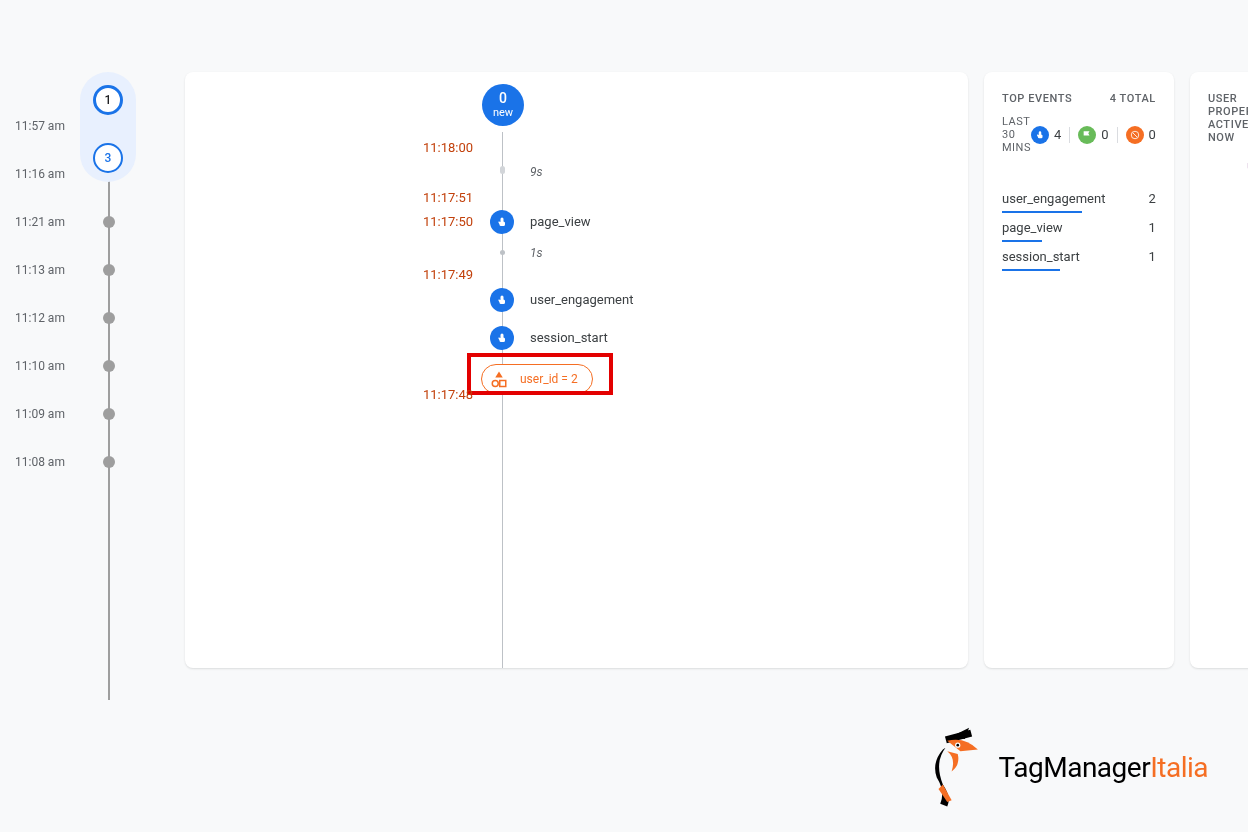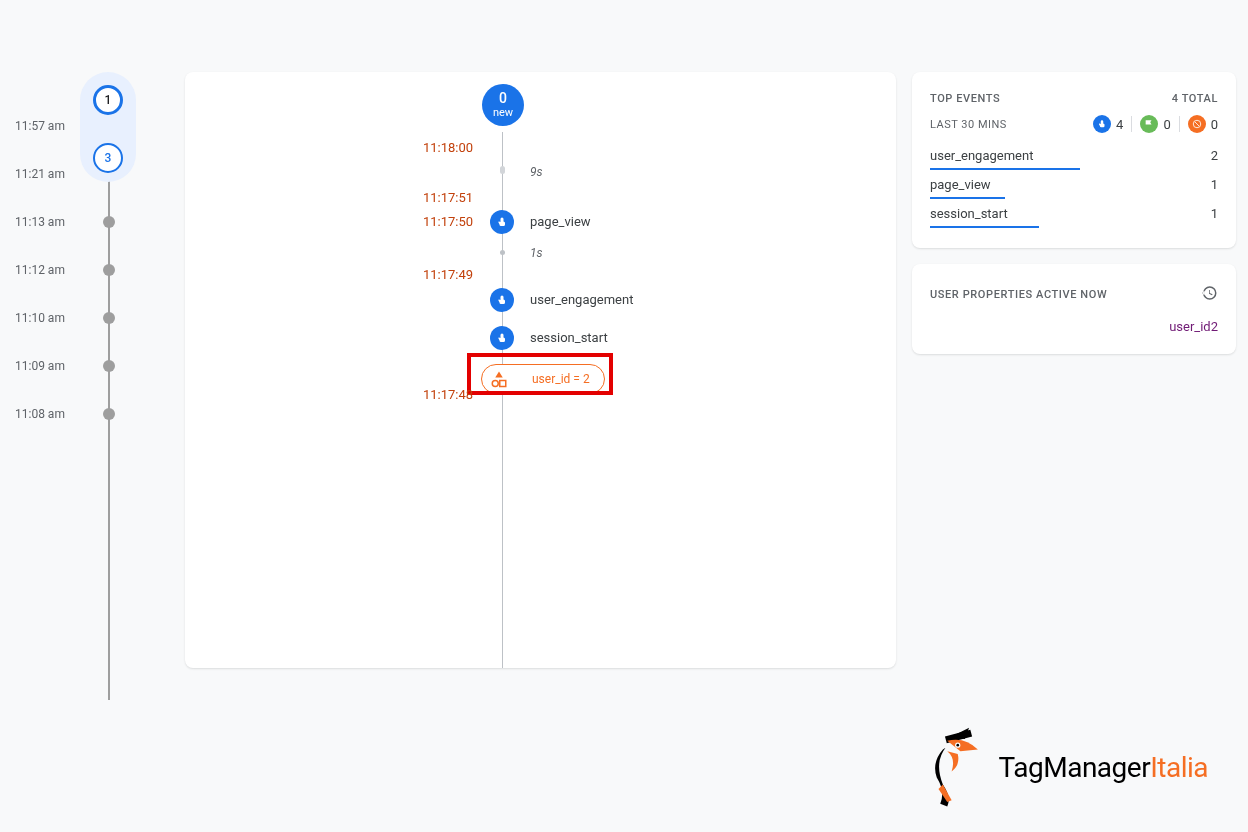--- a/index.html
+++ b/index.html
@@ -19,27 +19,27 @@
 .cline{position:absolute;left:317px;top:60px;bottom:0;width:1px;background:#bdc1c6}
 .head-badge{position:absolute;left:297px;top:12px;width:42px;height:42px;border-radius:50%;background:#1a73e8;color:#fff;display:flex;flex-direction:column;align-items:center;justify-content:center;font-size:11px;line-height:1.1}
 .head-badge .num{font-size:14px;font-weight:500}
 .time-col{position:absolute;left:238px;font-size:13px;color:#c2410c}
 .gap{position:absolute;left:345px;font-size:12px;font-style:italic;color:#5f6368}
 .gap-dot{position:absolute;left:315px;width:5px;height:8px;border-radius:3px;background:#d2d5d9}
 .event-dot{position:absolute;left:305px;width:24px;height:24px;border-radius:50%;background:#1a73e8;display:flex;align-items:center;justify-content:center}
 .event-dot svg{width:12px;height:12px;fill:#fff}
 .event-label{position:absolute;left:345px;font-size:13px;color:#3c4043}
 .tiny-dot{position:absolute;left:315px;width:5px;height:5px;border-radius:50%;background:#bdc1c6}
-.user-pill{position:absolute;border:1.5px solid #f56e23;border-radius:16px;padding:5px 14px 5px 8px;display:flex;align-items:center;gap:24px;font-size:12px;color:#f56e23;background:#fff}
+.user-pill{position:absolute;border:1.5px solid #f56e23;border-radius:16px;padding:5px 14px 5px 8px;display:flex;align-items:center;gap:12px;font-size:12px;color:#f56e23;background:#fff}
 .user-pill .shape{width:18px;height:18px;position:relative}
 .red-box{position:absolute;border:4px solid #e30000}
-.right-col{width:352px;padding:72px 12px 12px 16px;display:flex;flex-direction:column;gap:16px}
+.right-col{width:280px;padding:72px 12px 12px 16px;display:flex;flex-direction:row;gap:16px}
 .card{background:#fff;border-radius:8px;box-shadow:0 1px 2px rgba(60,64,67,.15);padding:20px 18px}
 .card-header{display:flex;justify-content:space-between;align-items:center;font-size:11px;font-weight:500;letter-spacing:.6px;color:#5f6368;margin-bottom:10px}
-.stats-row{display:flex;justify-content:space-between;align-items:center;margin-bottom:8px}
+.stats-row{display:flex;justify-content:space-between;align-items:center;margin-bottom:30px}
 .stats-label{font-size:11px;letter-spacing:.5px;color:#5f6368}
 .stat-chips{display:flex;align-items:center;gap:8px;font-size:13px;color:#3c4043}
 .chip{display:flex;align-items:center;gap:5px}
 .chip .ico{width:18px;height:18px;border-radius:50%;display:flex;align-items:center;justify-content:center;color:#fff;font-size:10px}
 .sep{width:1px;height:16px;background:#dadce0}
 .event-list{display:flex;flex-direction:column;gap:0}
 .event-item{display:flex;justify-content:space-between;align-items:center;font-size:13px;color:#3c4043;padding:7px 0;position:relative}
 .event-item .bar{position:absolute;left:0;bottom:0;height:2px;background:#1a73e8}
 .prop-card .prop-header{display:flex;justify-content:space-between;align-items:center;font-size:11px;font-weight:500;letter-spacing:.6px;color:#5f6368;margin-bottom:14px}
 .prop-row{display:flex;justify-content:flex-end;font-size:13px;color:#701a75}
@@ -58,20 +58,24 @@
     <div class="pill"></div>
     <div class="line"></div>
     <div class="badge b1">1</div>
     <div class="badge b3">3</div>
     <div style="height:32px"></div>
     <div id="minutes">
         <div class="minute-row">
           <span class="minute-label">11:57 am</span>
         </div>
         <div class="minute-row">
+          <span class="minute-label">11:16 am</span>
+          <span class="minute-dot"></span>
+        </div>
+        <div class="minute-row">
           <span class="minute-label">11:21 am</span>
           <span class="minute-dot"></span>
         </div>
         <div class="minute-row">
           <span class="minute-label">11:13 am</span>
           <span class="minute-dot"></span>
         </div>
         <div class="minute-row">
           <span class="minute-label">11:12 am</span>
           <span class="minute-dot"></span>

